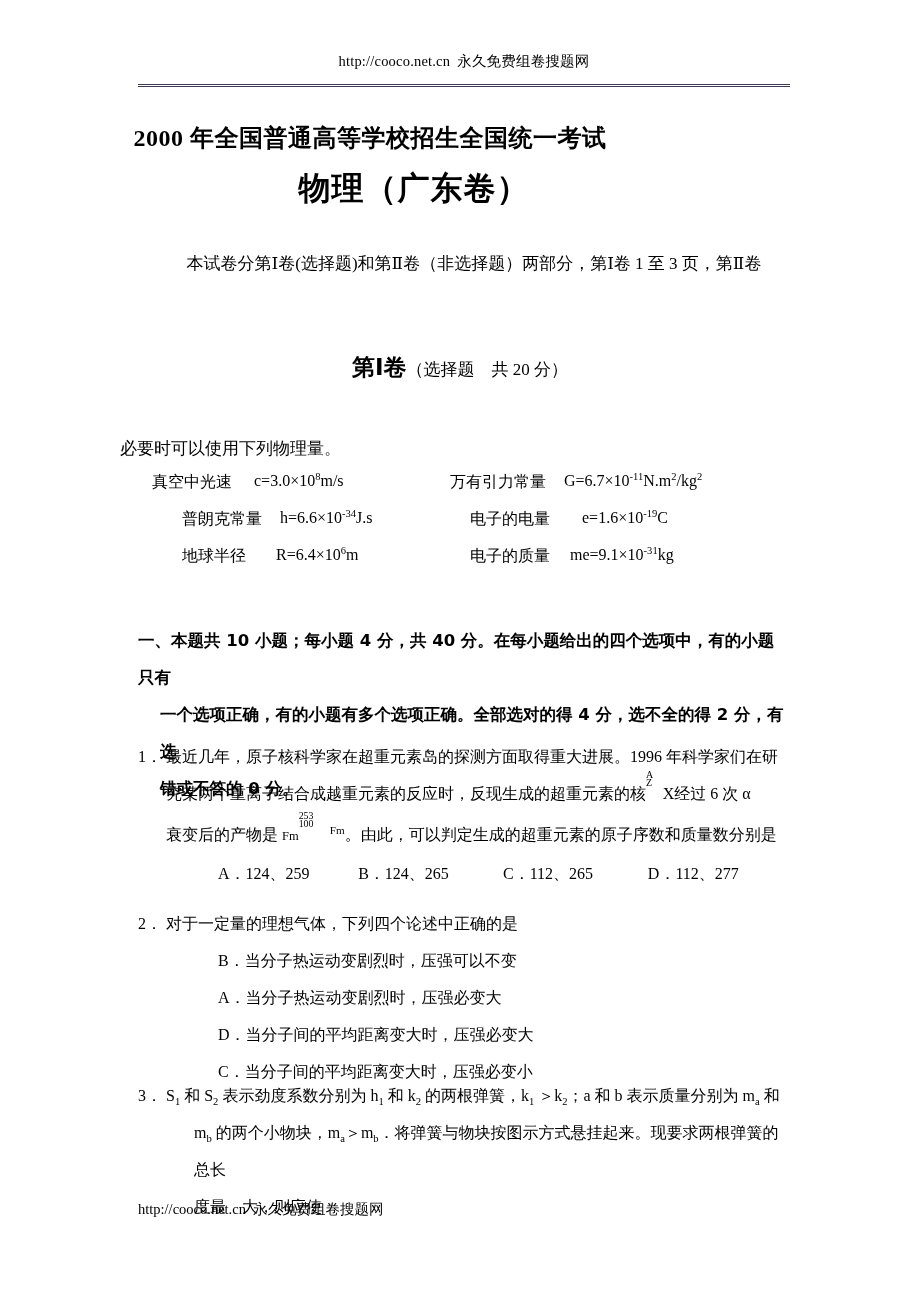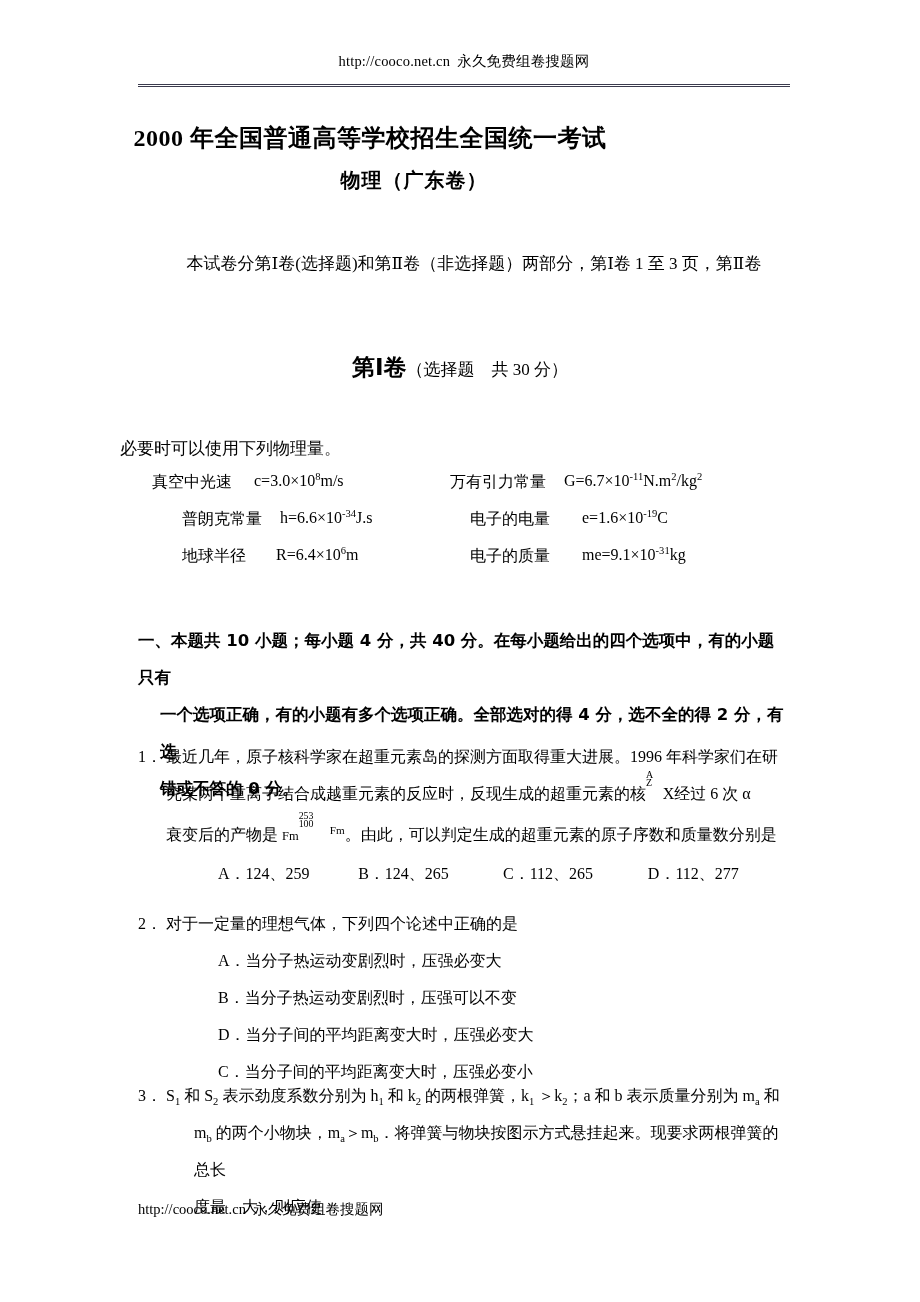--- a/index.html
+++ b/index.html
@@ -60,21 +60,21 @@
     font-size: 24px;
     font-weight: 700;
     letter-spacing: 0.5px;
   }
   .doc-subtitle {
     position: absolute;
     top: 167px;
     left: 0;
     width: 828px;
     text-align: center;
-    font-size: 20px;
+    font-size: 32px;
     font-weight: 700;
     letter-spacing: 1px;
     font-family: "DejaVu Sans", "Liberation Sans", sans-serif;
   }
 
   
   .intro {
     position: absolute;
     top: 245px;
     left: 164px;
@@ -145,21 +145,21 @@
   .r1 .cell-r .vl { margin-left: 18px; }
 
   .r2 .cell-l .nm { margin-left: 62px; }
   .r2 .cell-l .vl { margin-left: 18px; }
   .r2 .cell-r .nm { margin-left: 20px; }
   .r2 .cell-r .vl { margin-left: 32px; }
 
   .r3 .cell-l .nm { margin-left: 62px; }
   .r3 .cell-l .vl { margin-left: 30px; }
   .r3 .cell-r .nm { margin-left: 20px; }
-  .r3 .cell-r .vl { margin-left: 32px; font-family: Liberation Serif, serif; }
+  .r3 .cell-r .vl { margin-left: 20px; font-family: Liberation Serif, serif; }
 
   sup, sub {
     font-size: 0.66em;
     line-height: 0;
   }
   sup { vertical-align: super; }
   sub { vertical-align: sub; }
 
   
   .sec-one {
@@ -265,21 +265,21 @@
   <div class="header-rule"></div>
 
   <div class="doc-title">2000 年全国普通高等学校招生全国统一考试</div>
   <div class="doc-subtitle">物理（广东卷）</div>
 
   <div class="intro">
     <span class="l1">本试卷分第Ⅰ卷(选择题)和第Ⅱ卷（非选择题）两部分，第Ⅰ卷 1 至 3 页，第Ⅱ卷</span>
   </div>
 
   <div class="juan-head">
-    <span class="big">第Ⅰ卷</span><span class="sub">（选择题　共 30 分）</span>
+    <span class="big">第Ⅰ卷</span><span class="sub">（选择题　共 20 分）</span>
   </div>
 
   <div class="note-line">必要时可以使用下列物理量。</div>
 
   <div class="constants">
     <div class="row r1">
       <div class="cell-l">
         <span class="nm">真空中光速</span>
         <span class="vl">c=3.0×10<sup>8</sup>m/s</span>
       </div>
@@ -328,22 +328,22 @@
         <span class="o o3">C．112、265</span>
         <span class="o o4">D．112、277</span>
       </span>
     </span>
   </div>
 
   <div class="q q2">
     <span class="qnum">2．</span>
     <span class="qbody">
       <span class="ln">对于一定量的理想气体，下列四个论述中正确的是</span>
+      <span class="optline">B．当分子热运动变剧烈时，压强可以不变</span>
       <span class="optline">A．当分子热运动变剧烈时，压强必变大</span>
-      <span class="optline">B．当分子热运动变剧烈时，压强可以不变</span>
       <span class="optline">D．当分子间的平均距离变大时，压强必变大</span>
       <span class="optline">C．当分子间的平均距离变大时，压强必变小</span>
     </span>
   </div>
 
   <div class="q q3">
     <span class="qnum">3．</span>
     <span class="qbody">
       <span class="ln"><span>S</span><sub>1</sub><span> 和 S</span><sub>2</sub><span> 表示劲度系数分别为 h</span><sub>1</sub><span> 和 k</span><sub>2</sub><span> 的两根弹簧，k</span><sub>1</sub><span> ＞k</span><sub>2</sub><span>；a 和 b 表示质量分别为 m</span><sub>a</sub><span> 和</span></span>
       <span class="ln ln2"><span>m</span><sub>b</sub><span> 的两个小物块，m</span><sub>a</sub><span>＞m</span><sub>b</sub><span>．将弹簧与物块按图示方式悬挂起来。现要求两根弹簧的总长</span></span>

